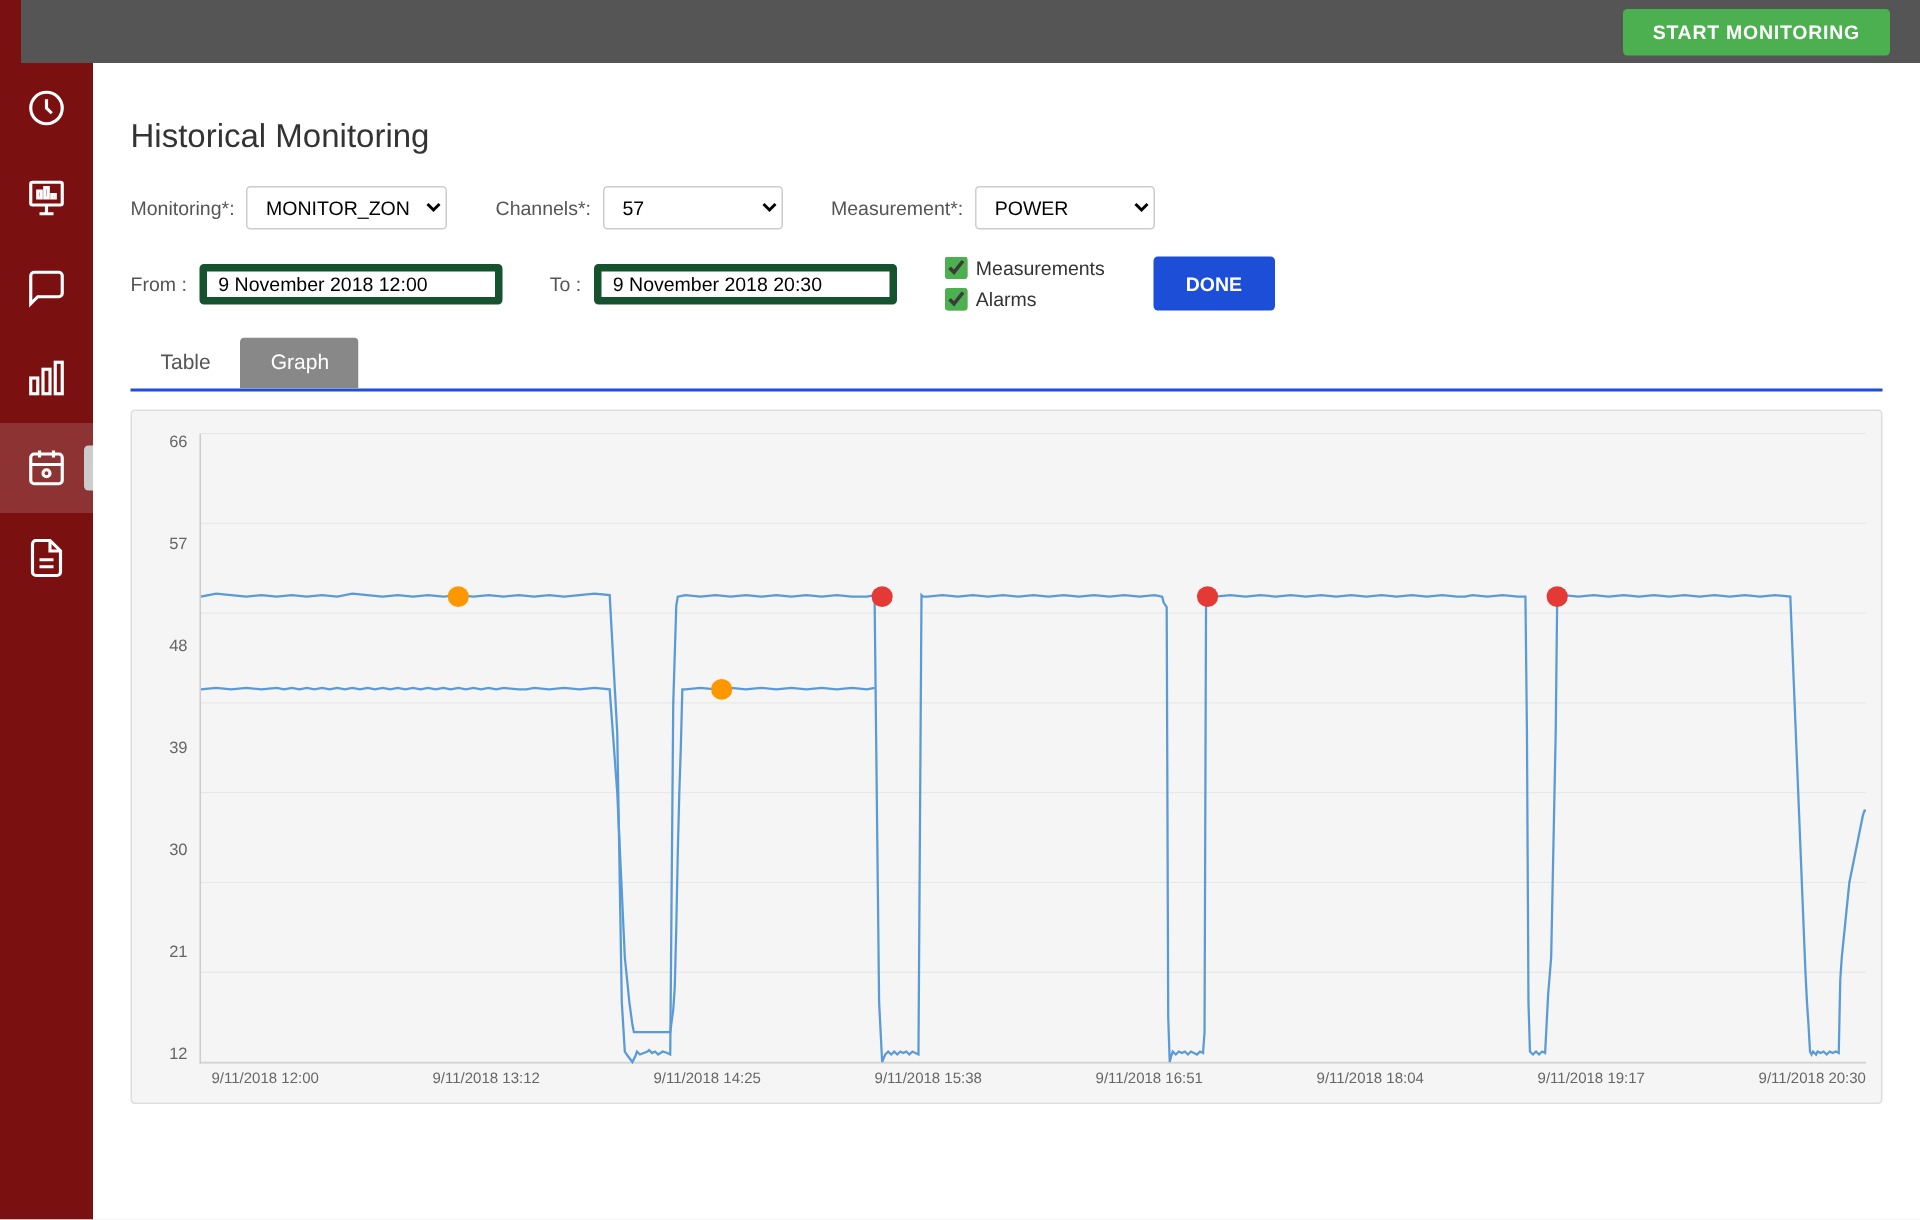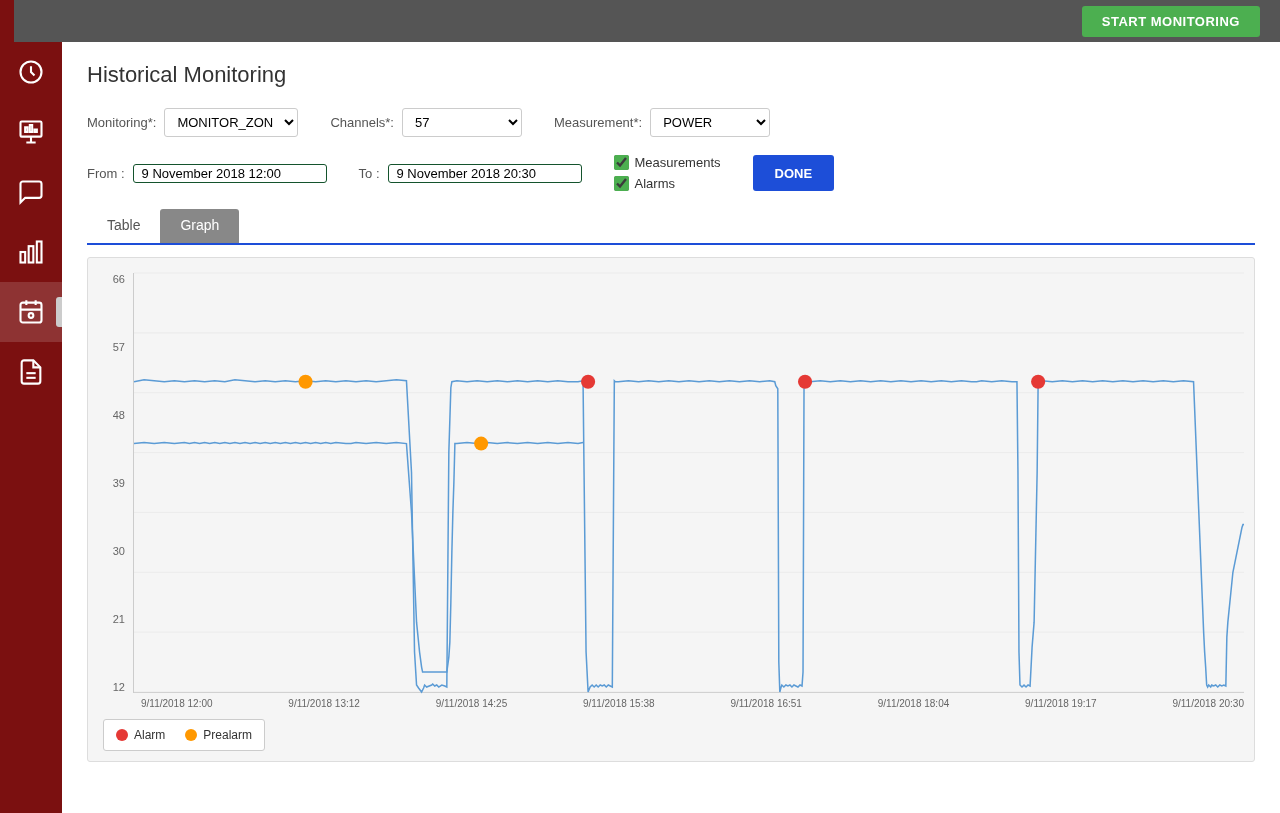--- a/index.html
+++ b/index.html
@@ -71,20 +71,21 @@
       background: white;
       padding: 20px 25px;
       overflow-y: auto;
     }
 
     .page-title {
       font-size: 22px;
       font-weight: normal;
       color: #333;
       margin-bottom: 20px;
+      margin-top: 16px;
     }
 
     
     .form-row {
       display: flex;
       gap: 32px;
       margin-bottom: 18px;
       flex-wrap: wrap;
     }
     .form-group {
@@ -100,21 +101,21 @@
     .form-select {
       border: 1px solid #ccc;
       border-radius: 3px;
       padding: 5px 8px;
       font-size: 13px;
       background: white;
       cursor: pointer;
       min-width: 120px;
     }
     .form-input {
-      border: 1px solid #14532d;
+      border: 5px solid #14532d;
       border-radius: 3px;
       padding: 1px 8px;
       font-size: 13px;
       min-width: 160px;
     }
     .done-btn {
       background: #1d4ed8;
       color: white;
       border: none;
       padding: 7px 22px;
@@ -416,24 +417,14 @@
       <span>9/11/2018 12:00</span>
       <span>9/11/2018 13:12</span>
       <span>9/11/2018 14:25</span>
       <span>9/11/2018 15:38</span>
       <span>9/11/2018 16:51</span>
       <span>9/11/2018 18:04</span>
       <span>9/11/2018 19:17</span>
       <span>9/11/2018 20:30</span>
     </div>
 
-    <div class="chart-legend">
-      <div class="legend-item">
-        <div class="legend-dot" style="background:#e53935;"></div>
-        <span>Alarm</span>
-      </div>
-      <div class="legend-item">
-        <div class="legend-dot" style="background:#ff9800;"></div>
-        <span>Prealarm</span>
-      </div>
-    </div>
   </div>
 </div>
 
 </body></html>

